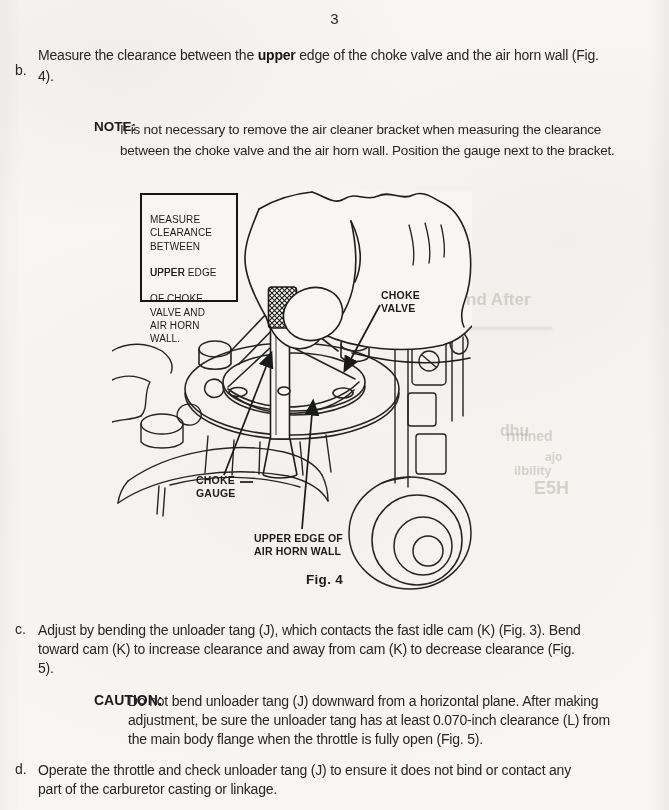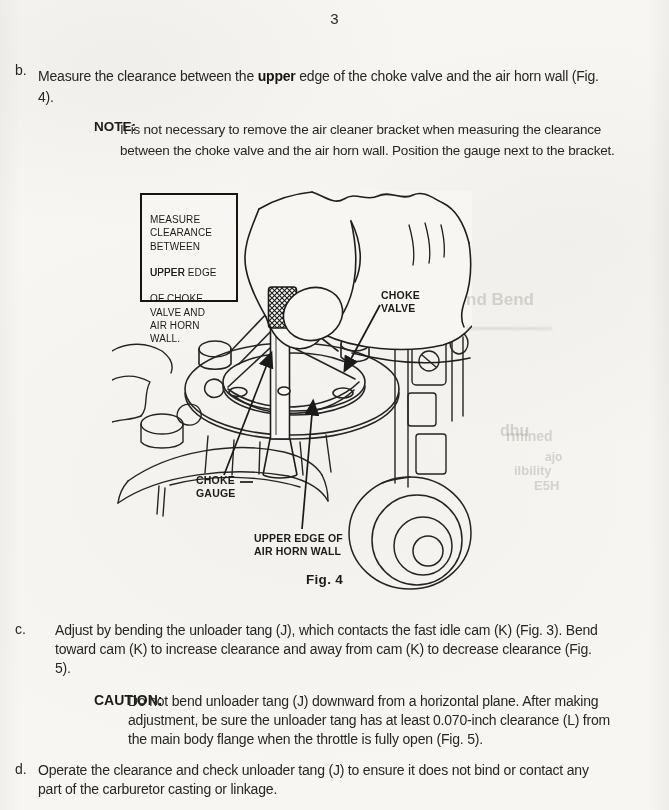--- a/index.html
+++ b/index.html
@@ -45,31 +45,31 @@
   .fig-caption{left:180px;top:389px;font-size:13.5px;font-weight:bold;color:#1b1b1b;letter-spacing:0.3px;padding-left:14px;}
 
   
   .ghost{color:rgba(150,144,134,0.34);filter:blur(0.5px);font-weight:bold;}
   .g1{left:466px;top:290px;font-size:17px;}
   .gstreak{left:466px;top:327px;width:86px;height:3px;background:rgba(150,144,134,0.18);filter:blur(1px);}
   .g2{left:500px;top:408px;font-size:16px;margin-top:14px;}
   .g3{left:506px;top:428px;font-size:14px;}
   .g4{left:545px;top:450px;font-size:12px;}
   .g5{left:514px;top:463px;font-size:13px;}
-  .g6{left:534px;top:478px;font-size:13px;}
+  .g6{left:534px;top:478px;font-size:18px;}
 </style>
 </head>
 <body>
 
 <div class="page">
 
   <div class="pos page-num">3</div>
 
   <div class="pos item-label" style="left:15px;top:62px;">b.</div>
-  <div class="pos body-text" style="left:38px;top:66px;"><span>Measure the clearance between the </span><b>upper</b><span> edge of the choke valve and the air horn wall (Fig.
+  <div class="pos body-text" style="left:38px;top:45px;"><span>Measure the clearance between the </span><b>upper</b><span> edge of the choke valve and the air horn wall (Fig.
 4).</span></div>
 
   <div class="pos lbl-bold note-size" style="left:62px;top:119px;">NOTE:</div>
   <div class="pos body-text note-size" style="left:120px;top:119px;">It is not necessary to remove the air cleaner bracket when measuring the clearance
 between the choke valve and the air horn wall. Position the gauge next to the bracket.</div>
 
   <div class="pos figure">
     <svg width="360" height="412" viewBox="0 0 360 412">
       <defs>
         <pattern id="knurl" width="5" height="5" patternUnits="userSpaceOnUse">
@@ -183,34 +183,34 @@
     <div class="pos fig-label lbl-choke-valve">CHOKE
 VALVE</div>
     <div class="pos fig-label lbl-choke-gauge">CHOKE
 GAUGE</div>
     <div class="pos fig-label lbl-upper-edge">UPPER EDGE OF
 AIR HORN WALL</div>
     <div class="pos fig-caption">Fig. 4</div>
   </div>
 
   <div class="pos item-label" style="left:15px;top:621px;">c.</div>
-  <div class="pos body-text tight" style="left:55px;top:621px;">Adjust by bending the unloader tang (J), which contacts the fast idle cam (K) (Fig. 3). Bend
+  <div class="pos body-text tight" style="left:38px;top:621px;">Adjust by bending the unloader tang (J), which contacts the fast idle cam (K) (Fig. 3). Bend
 toward cam (K) to increase clearance and away from cam (K) to decrease clearance (Fig.
 5).</div>
 
   <div class="pos lbl-bold" style="left:62px;top:692px;font-size:14px;">CAUTION:</div>
   <div class="pos body-text tight" style="left:128px;top:692px;">Do not bend unloader tang (J) downward from a horizontal plane. After making
 adjustment, be sure the unloader tang has at least 0.070-inch clearance (L) from
 the main body flange when the throttle is fully open (Fig. 5).</div>
 
   <div class="pos item-label" style="left:15px;top:761px;">d.</div>
-  <div class="pos body-text tight" style="left:38px;top:761px;">Operate the clearance and check unloader tang (J) to ensure it does not bind or contact any
+  <div class="pos body-text tight" style="left:38px;top:761px;">Operate the throttle and check unloader tang (J) to ensure it does not bind or contact any
 part of the carburetor casting or linkage.</div>
 
-  <div class="pos ghost g1">nd Bend</div>
+  <div class="pos ghost g1">nd After</div>
   <div class="pos gstreak"></div>
   <div class="pos ghost g2">dhu</div>
   <div class="pos ghost g3">rmined</div>
   <div class="pos ghost g4">ajo</div>
   <div class="pos ghost g5">ilbility</div>
   <div class="pos ghost g6">E5H</div>
 
 </div>
 
 </body></html>

